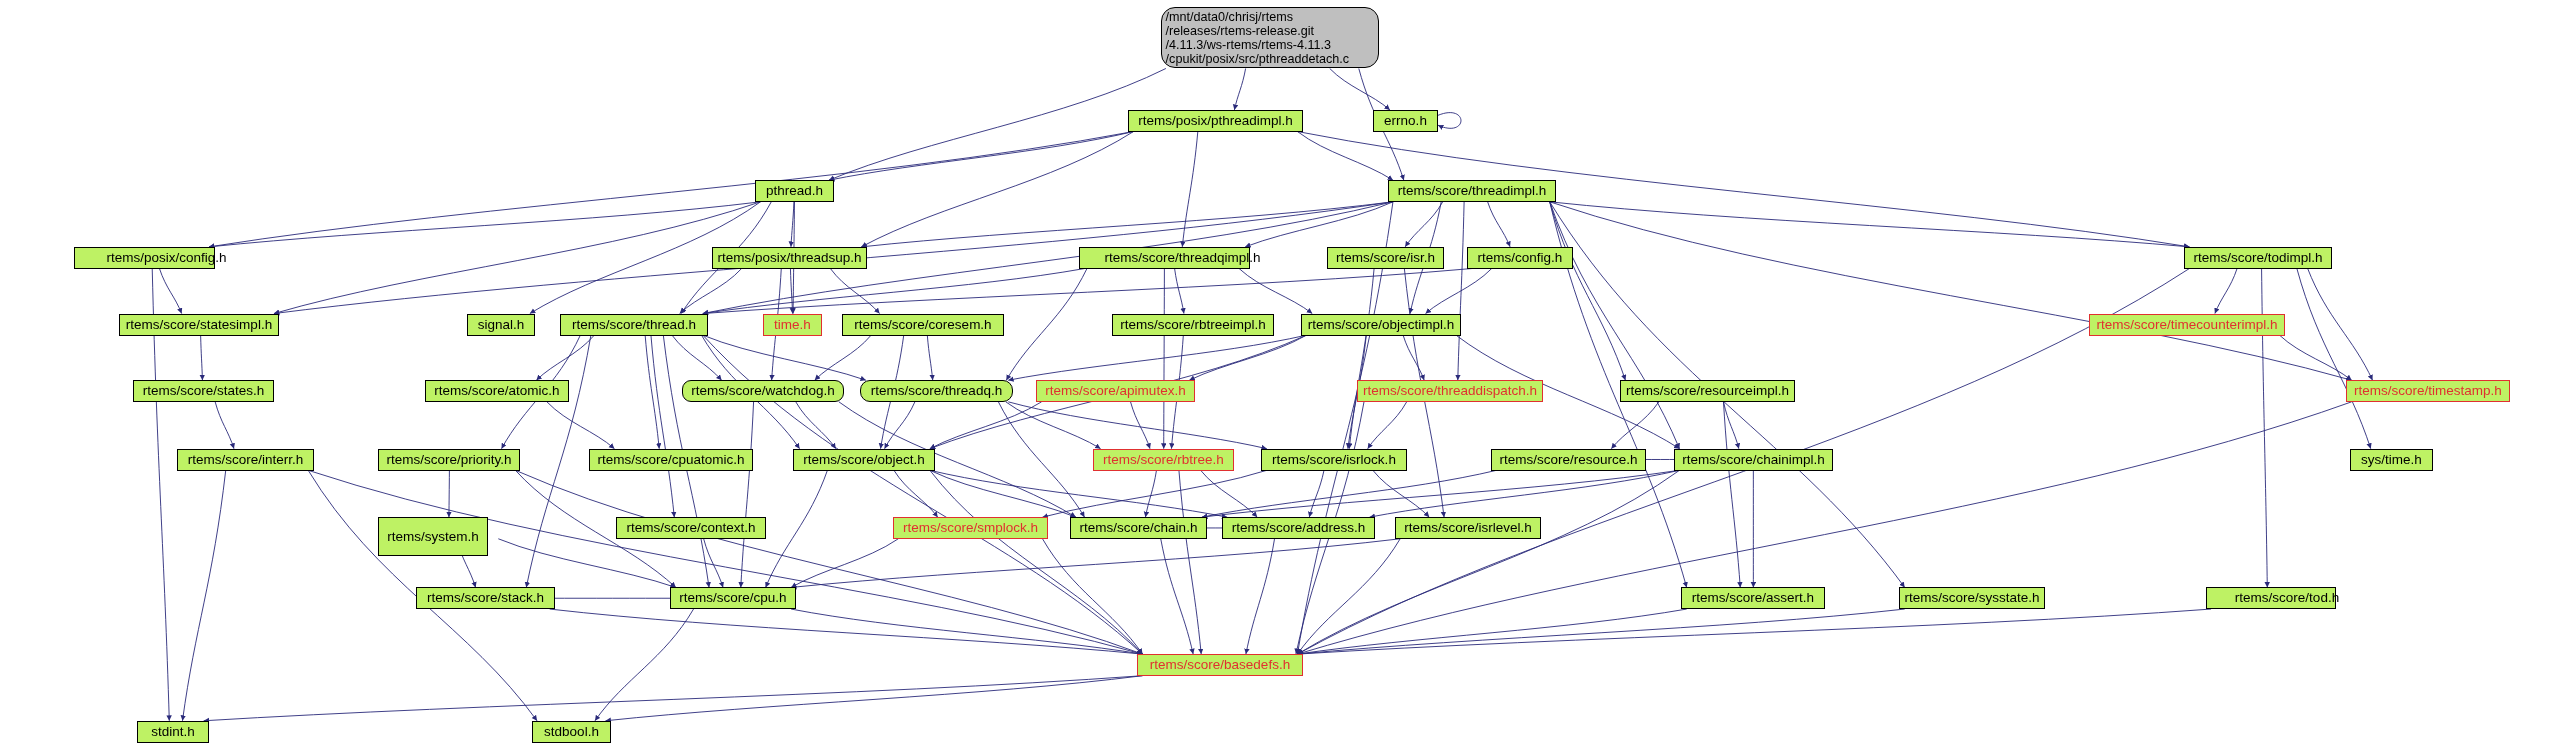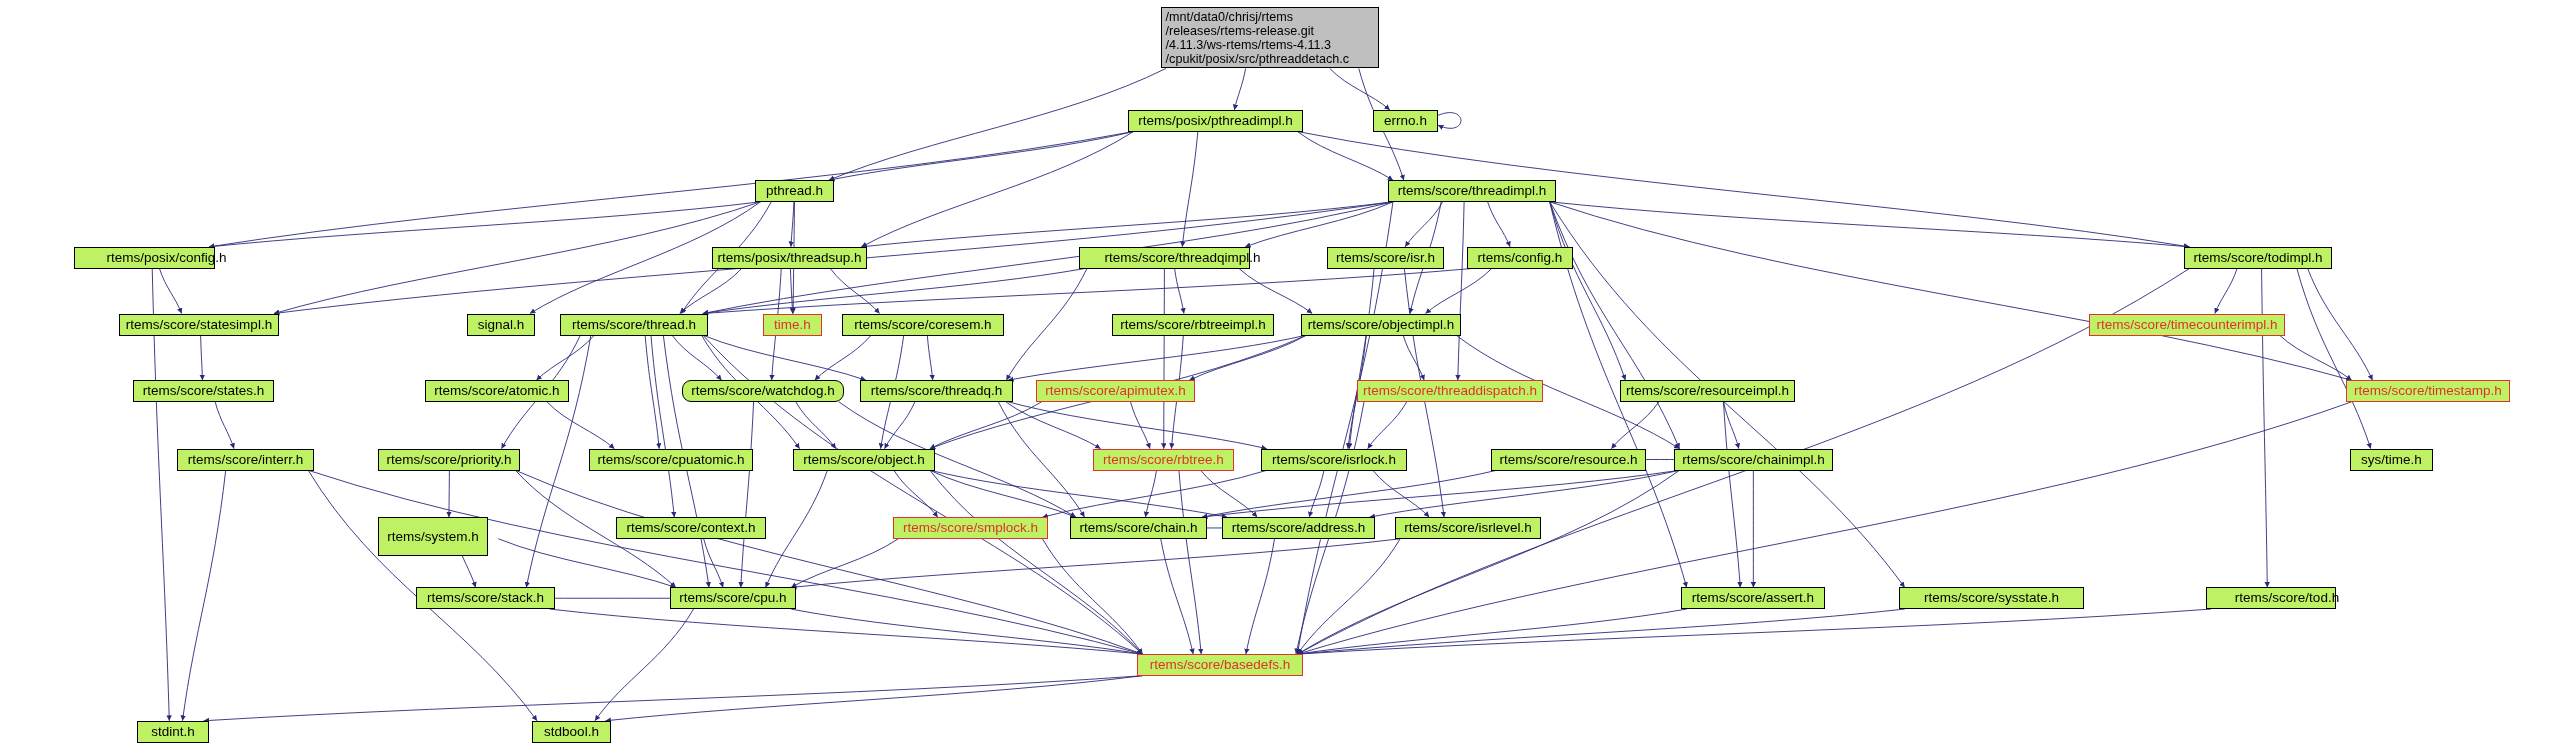--- a/index.html
+++ b/index.html
@@ -192,21 +192,21 @@
       <path d="M610,664 C652,664 708,664 750,664" fill="none" stroke="#2a2a7a" stroke-width="1" marker-end="url(#arw)"></path>
       <path d="M610,676 C807.4,698.5 1070.6,707 1268,726" fill="none" stroke="#2a2a7a" stroke-width="1" marker-end="url(#arw)"></path>
       <path d="M878,676 C995,698.5 1151,707 1268,726" fill="none" stroke="#2a2a7a" stroke-width="1" marker-end="url(#arw)"></path>
       <path d="M769.6923076923077,676 C736.876923076923,731.8 693.123076923077,752.88 660.3076923076923,800" fill="none" stroke="#2a2a7a" stroke-width="1" marker-end="url(#arw)"></path>
       <path d="M1872,676 C1742.4,698.5 1569.6,707 1440,726" fill="none" stroke="#2a2a7a" stroke-width="1" marker-end="url(#arw)"></path>
       <path d="M2114,676 C1911.8,698.5 1642.2,707 1440,726" fill="none" stroke="#2a2a7a" stroke-width="1" marker-end="url(#arw)"></path>
       <path d="M2454,676 C2149.8,698.5 1744.2,707 1440,726" fill="none" stroke="#2a2a7a" stroke-width="1" marker-end="url(#arw)"></path>
       <path d="M1268,750 C955.4000000000001,772.5 538.6,781 226,800" fill="none" stroke="#2a2a7a" stroke-width="1" marker-end="url(#arw)"></path>
       <path d="M1268,750 C1089.2,772.5 850.8,781 672,800" fill="none" stroke="#2a2a7a" stroke-width="1" marker-end="url(#arw)"></path>
     </svg>
-<div class="node root" style="left: 1161px; top: 7.2px; width: 218px; height: 61px;"><span class="lbl">/mnt/data0/chrisj/rtems
+<div class="node root" style="left: 1161px; top: 7.2px; width: 218px; height: 61px; border-radius: 14px;"><span class="lbl">/mnt/data0/chrisj/rtems
 /releases/rtems-release.git
 /4.11.3/ws-rtems/rtems-4.11.3
 /cpukit/posix/src/pthreaddetach.c</span></div>
     <div class="node" style="left: 1128px; top: 110px; width: 175px; height: 21.6px;"><span class="lbl">rtems/posix/pthreadimpl.h</span></div>
     <div class="node" style="left: 1373px; top: 110px; width: 65px; height: 21.6px;"><span class="lbl">errno.h</span></div>
     <div class="node" style="left: 1388px; top: 180px; width: 168px; height: 21.6px;"><span class="lbl">rtems/score/threadimpl.h</span></div>
     <div class="node" style="left: 755px; top: 180px; width: 79px; height: 21.6px;"><span class="lbl">pthread.h</span></div>
     <div class="node" style="left: 74px; top: 247px; width: 141px; height: 21.6px; padding-left: 44px;"><span class="lbl">rtems/posix/config.h</span></div>
     <div class="node" style="left: 712px; top: 247px; width: 155px; height: 21.6px;"><span class="lbl">rtems/posix/threadsup.h</span></div>
     <div class="node" style="left: 1079px; top: 247px; width: 171px; height: 21.6px; padding-left: 36px;"><span class="lbl">rtems/score/threadqimpl.h</span></div>
@@ -217,21 +217,21 @@
     <div class="node" style="left: 467px; top: 314px; width: 68px; height: 21.6px;"><span class="lbl">signal.h</span></div>
     <div class="node" style="left: 560px; top: 314px; width: 148px; height: 21.6px;"><span class="lbl">rtems/score/thread.h</span></div>
     <div class="node red" style="left: 763px; top: 314px; width: 59px; height: 21.6px;"><span class="lbl">time.h</span></div>
     <div class="node" style="left: 842px; top: 314px; width: 162px; height: 21.6px;"><span class="lbl">rtems/score/coresem.h</span></div>
     <div class="node" style="left: 1112px; top: 314px; width: 162px; height: 21.6px;"><span class="lbl">rtems/score/rbtreeimpl.h</span></div>
     <div class="node" style="left: 1301px; top: 314px; width: 160px; height: 21.6px;"><span class="lbl">rtems/score/objectimpl.h</span></div>
     <div class="node red" style="left: 2089px; top: 314px; width: 196px; height: 21.6px;"><span class="lbl">rtems/score/timecounterimpl.h</span></div>
     <div class="node" style="left: 133px; top: 380px; width: 141px; height: 21.6px;"><span class="lbl">rtems/score/states.h</span></div>
     <div class="node" style="left: 425px; top: 380px; width: 144px; height: 21.6px;"><span class="lbl">rtems/score/atomic.h</span></div>
     <div class="node" style="left: 682px; top: 380px; width: 162px; height: 21.6px; border-radius: 9px;"><span class="lbl">rtems/score/watchdog.h</span></div>
-    <div class="node" style="left: 860px; top: 380px; width: 153px; height: 21.6px;"><span class="lbl">rtems/score/threadq.h</span></div>
+    <div class="node" style="left: 860px; top: 380px; width: 153px; height: 21.6px; border-radius: 10px;"><span class="lbl">rtems/score/threadq.h</span></div>
     <div class="node red" style="left: 1036px; top: 380px; width: 159px; height: 21.6px;"><span class="lbl">rtems/score/apimutex.h</span></div>
     <div class="node red" style="left: 1357px; top: 380px; width: 186px; height: 21.6px;"><span class="lbl">rtems/score/threaddispatch.h</span></div>
     <div class="node" style="left: 1620px; top: 380px; width: 175px; height: 21.6px;"><span class="lbl">rtems/score/resourceimpl.h</span></div>
     <div class="node red" style="left: 2346px; top: 380px; width: 164px; height: 21.6px;"><span class="lbl">rtems/score/timestamp.h</span></div>
     <div class="node" style="left: 177px; top: 449px; width: 137px; height: 21.6px;"><span class="lbl">rtems/score/interr.h</span></div>
     <div class="node" style="left: 378px; top: 449px; width: 142px; height: 21.6px;"><span class="lbl">rtems/score/priority.h</span></div>
     <div class="node" style="left: 589px; top: 449px; width: 164px; height: 21.6px;"><span class="lbl">rtems/score/cpuatomic.h</span></div>
     <div class="node" style="left: 793px; top: 449px; width: 142px; height: 21.6px;"><span class="lbl">rtems/score/object.h</span></div>
     <div class="node red" style="left: 1093px; top: 449px; width: 141px; height: 21.6px;"><span class="lbl">rtems/score/rbtree.h</span></div>
     <div class="node" style="left: 1261px; top: 449px; width: 146px; height: 21.6px;"><span class="lbl">rtems/score/isrlock.h</span></div>
@@ -239,20 +239,20 @@
     <div class="node" style="left: 1674px; top: 449px; width: 159px; height: 21.6px;"><span class="lbl">rtems/score/chainimpl.h</span></div>
     <div class="node" style="left: 378px; top: 517px; width: 110px; height: 39px;"><span class="lbl">rtems/system.h</span></div>
     <div class="node" style="left: 616px; top: 517px; width: 150px; height: 21.6px;"><span class="lbl">rtems/score/context.h</span></div>
     <div class="node red" style="left: 893px; top: 517px; width: 155px; height: 21.6px;"><span class="lbl">rtems/score/smplock.h</span></div>
     <div class="node" style="left: 1070px; top: 517px; width: 137px; height: 21.6px;"><span class="lbl">rtems/score/chain.h</span></div>
     <div class="node" style="left: 1222px; top: 517px; width: 153px; height: 21.6px;"><span class="lbl">rtems/score/address.h</span></div>
     <div class="node" style="left: 1395px; top: 517px; width: 146px; height: 21.6px;"><span class="lbl">rtems/score/isrlevel.h</span></div>
     <div class="node" style="left: 416px; top: 587px; width: 139px; height: 21.6px;"><span class="lbl">rtems/score/stack.h</span></div>
     <div class="node" style="left: 670px; top: 587px; width: 126px; height: 21.6px;"><span class="lbl">rtems/score/cpu.h</span></div>
     <div class="node" style="left: 1681px; top: 587px; width: 144px; height: 21.6px;"><span class="lbl">rtems/score/assert.h</span></div>
-    <div class="node" style="left: 1899px; top: 587px; width: 185px; height: 21.6px;"><span class="lbl">rtems/score/sysstate.h</span></div>
+    <div class="node" style="left: 1899px; top: 587px; width: 146px; height: 21.6px;"><span class="lbl">rtems/score/sysstate.h</span></div>
     <div class="node" style="left: 2206px; top: 587px; width: 130px; height: 21.6px; padding-left: 32px;"><span class="lbl">rtems/score/tod.h</span></div>
     <div class="node" style="left: 2350px; top: 449px; width: 83px; height: 21.6px; text-align: right;"><span class="lbl">sys/time.h</span></div>
     <div class="node red" style="left: 1137px; top: 654px; width: 166px; height: 21.6px;"><span class="lbl">rtems/score/basedefs.h</span></div>
     <div class="node" style="left: 137px; top: 721px; width: 72px; height: 21.6px;"><span class="lbl">stdint.h</span></div>
     <div class="node" style="left: 532px; top: 721px; width: 79px; height: 21.6px;"><span class="lbl">stdbool.h</span></div>
   </div>
 
 
 </body></html>

